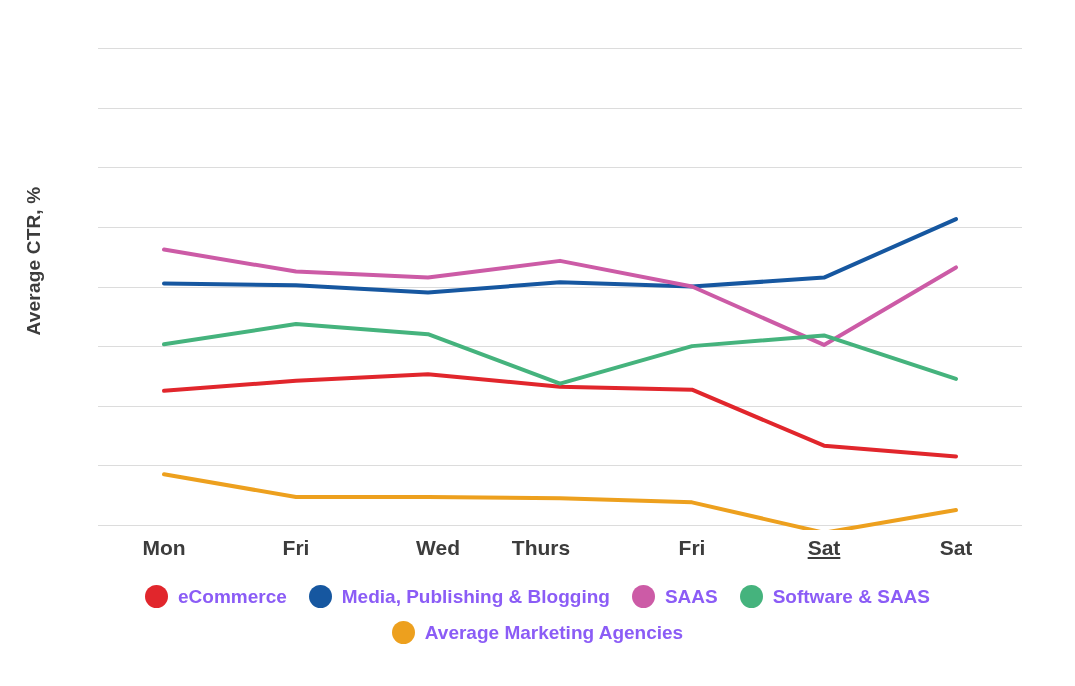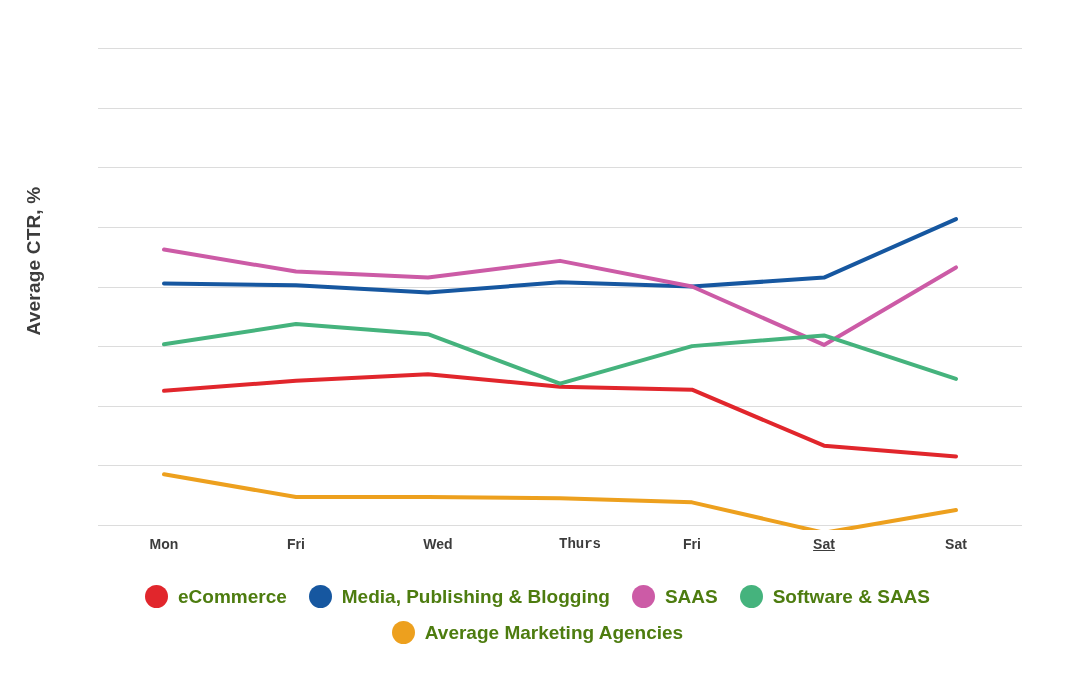--- a/index.html
+++ b/index.html
@@ -52,21 +52,21 @@
     position: absolute;
     left: 0;
     top: 0;
   }
   
   .x-tick-label {
     position: absolute;
     top: 536px;
     width: 120px;
     text-align: center;
-    font-size: 14px;
+    font-size: 21px;
     font-weight: bold;
     color: #3c3c3c;
     transform: translateX(-60px);
   }
   
   #legend {
     position: absolute;
     left: 0;
     top: 585px;
     width: 1075px;
@@ -85,21 +85,21 @@
   }
   .legend-swatch {
     width: 23px;
     height: 23px;
     border-radius: 50%;
     flex: 0 0 auto;
   }
   .legend-label {
     font-size: 19px;
     font-weight: bold;
-    color: #4d7c0f;
+    color: #8b5cf6;
     white-space: nowrap;
   }
 </style>
 </head>
 <body>
 
 <div id="chart-root">
 
   <div id="y-axis-title">Average CTR, %</div>
 
@@ -122,21 +122,21 @@
         <polyline points="66.00,326.34 198.00,306.06 330.00,316.20 462.00,365.69 594.00,328.13 726.00,317.39 858.00,360.92" fill="none" stroke="#45b37d" stroke-width="4" stroke-linecap="round" stroke-linejoin="round"></polyline>
         <polyline points="66.00,456.32 198.00,478.98 330.00,478.98 462.00,480.17 594.00,484.34 726.00,514.75 858.00,492.09" fill="none" stroke="#eda01e" stroke-width="4" stroke-linecap="round" stroke-linejoin="round"></polyline>
       </svg>
   </div>
 
   <div id="y-tick-labels"></div>
   <div id="x-tick-labels">
       <div class="x-tick-label" style="left: 164px;">Mon</div>
       <div class="x-tick-label" style="left: 296px;">Fri</div>
       <div class="x-tick-label" style="left: 438px;">Wed</div>
-      <div class="x-tick-label" style="left: 580px; font-family: Liberation Mono, monospace;">Thurs</div>
+      <div class="x-tick-label" style="left: 541px;">Thurs</div>
       <div class="x-tick-label" style="left: 692px;">Fri</div>
       <div class="x-tick-label" style="left: 824px; text-decoration: underline;">Sat</div>
       <div class="x-tick-label" style="left: 956px;">Sat</div>
     </div>
 
   <div id="legend">
     <div class="legend-row" id="legend-row-1">
         <div class="legend-item">
           <span class="legend-swatch" style="background: rgb(225, 38, 44);"></span>
           <span class="legend-label">eCommerce</span>

